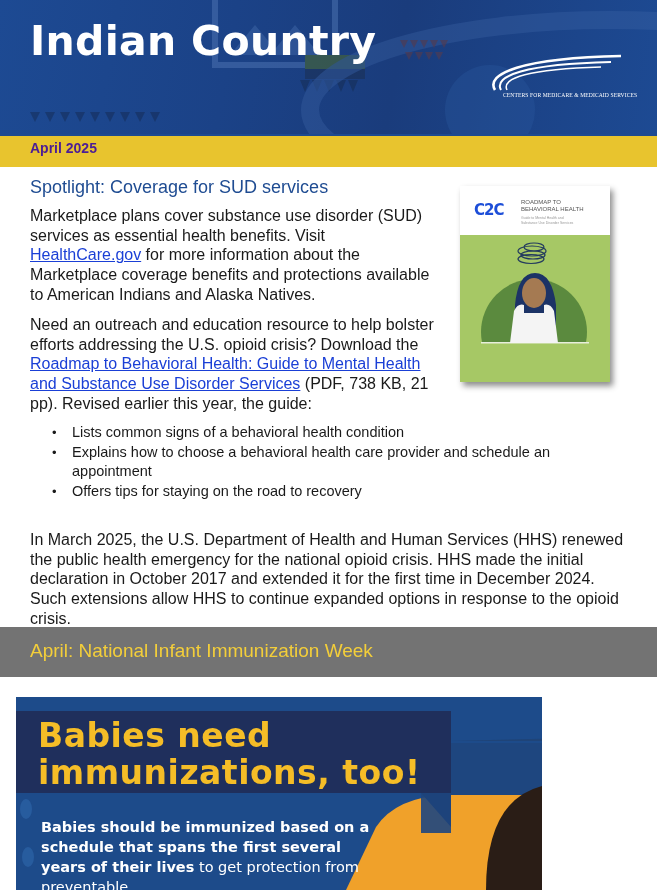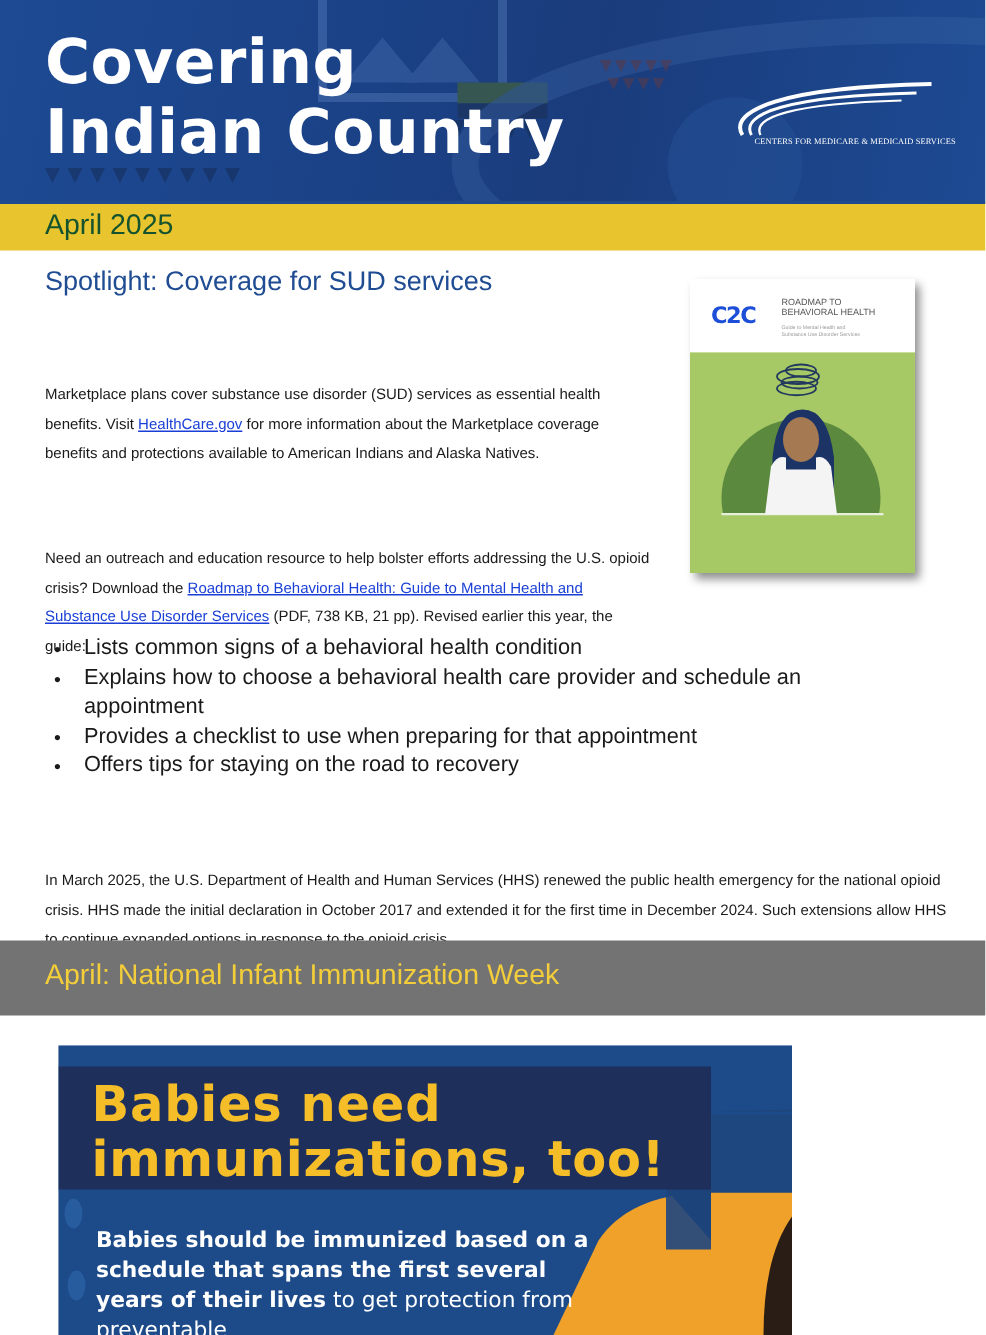--- a/index.html
+++ b/index.html
@@ -28,35 +28,35 @@
     font-family: "Liberation Serif", serif; font-size: 5.6px; letter-spacing: 0.1px; white-space: nowrap;
   }
   .cms-logo svg { position: absolute; left: 0; top: 0; }
 
   
   .date-strip {
     position: absolute; left: 0; top: 134px; width: 657px; height: 33px;
     background: #e8c42e; border-top: 2px solid #1e4a8f;
   }
   .date-strip span {
-    position: absolute; left: 30px; top: 4px; font-size: 19px; color: #14532d;
+    position: absolute; left: 30px; top: 4px; font-size: 14px; color: #4c1d95; font-weight: bold;
   }
 
   
   .spot-title {
     position: absolute; left: 30px; top: 177px; font-size: 18px; color: #1f4c92;
   }
   .para {
-    position: absolute; left: 30px; font-size: 10px; line-height: 19.7px; color: #1a1a1a; margin-top: 48px;
+    position: absolute; left: 30px; font-size: 16px; line-height: 19.7px; color: #1a1a1a;
   }
   .p1 { top: 206px; width: 400px; }
   .p2 { top: 315px; width: 405px; }
   a.link { color: #1a3fd6; text-decoration: underline; }
 
-  .bullets { position: absolute; left: 16px; top: 423px; width: 600px; font-size: 14.5px; line-height: 19.5px; list-style: none; }
+  .bullets { position: absolute; left: 32px; top: 423px; width: 600px; font-size: 14.5px; line-height: 19.5px; list-style: none; }
   .bullets li { position: relative; padding-left: 40px; }
   .bullets li::before { content: "•"; position: absolute; left: 20px; top: 0; font-size: 13px; }
 
   .p3 { top: 530px; width: 605px; }
 
   
   .book {
     position: absolute; left: 460px; top: 186px; width: 150px; height: 196px;
     background: #a6c865; box-shadow: 3px 4px 6px rgba(0,0,0,0.45);
     overflow: hidden;
@@ -68,21 +68,21 @@
   .book svg { position: absolute; left: 0; top: 49px; }
 
   
   .sect {
     position: absolute; left: 0; top: 627px; width: 657px; height: 50px; background: #737373;
   }
   .sect span { position: absolute; left: 30px; top: 13px; font-size: 19px; color: #f3ce3a; }
 
   
   .promo {
-    position: absolute; left: 39px; top: 697px; width: 489px; height: 193px;
+    position: absolute; left: 16px; top: 697px; width: 526px; height: 193px;
     background: #1d4b8a; overflow: hidden;
   }
   .promo .headline-box {
     position: absolute; left: 0; top: 14px; width: 435px; height: 82px; background: #1f2f5c;
   }
   .promo .headline {
     position: absolute; left: 22px; top: 20px; color: #f5bd27;
     font-family: "DejaVu Sans", sans-serif; font-weight: bold; font-size: 33px; line-height: 37px; letter-spacing: 0.5px;
   }
   .promo .body {
@@ -128,21 +128,20 @@
         <polygon points="60,112 65,122 70,112"></polygon>
       <polygon points="75,112 80,122 85,112"></polygon>
         <polygon points="90,112 95,122 100,112"></polygon>
         <polygon points="105,112 110,122 115,112"></polygon>
       <polygon points="120,112 125,122 130,112"></polygon>
         <polygon points="135,112 140,122 145,112"></polygon>
         <polygon points="150,112 155,122 160,112"></polygon>
     </g>
   </svg>
   <div class="banner-title">
-    <div>Covering</div>
     <div>Indian Country</div>
   </div>
   <div class="cms-logo">
     <svg width="146" height="52" viewBox="0 0 146 52">
       <path d="M14 38 C 4 22, 40 6, 140 4" fill="none" stroke="#fff" stroke-width="2.6"></path>
       <path d="M20 38 C 12 24, 44 12, 130 10" fill="none" stroke="#fff" stroke-width="2"></path>
       <path d="M26 38 C 20 26, 48 17, 120 15" fill="none" stroke="#fff" stroke-width="1.5"></path>
     </svg>
     <span class="cms-sub">CENTERS FOR MEDICARE &amp; MEDICAID SERVICES</span>
   </div>
@@ -158,21 +157,20 @@
   <span>Marketplace plans cover substance use disorder (SUD) services as essential health benefits. Visit </span><a class="link" href="#">HealthCare.gov</a><span> for more information about the Marketplace coverage benefits and protections available to American Indians and Alaska Natives.</span>
 </p>
 
 <p class="para p2">
   <span>Need an outreach and education resource to help bolster efforts addressing the U.S. opioid crisis? Download the </span><a class="link" href="#">Roadmap to Behavioral Health: Guide to Mental Health and Substance Use Disorder Services</a><span> (PDF, 738 KB, 21 pp). Revised earlier this year, the guide:</span>
 </p>
 
 <ul class="bullets">
   <li>Lists common signs of a behavioral health condition</li>
   <li>Explains how to choose a behavioral health care provider and schedule an appointment</li>
-  <li>Provides a checklist to use when preparing for that appointment</li>
   <li>Offers tips for staying on the road to recovery</li>
 </ul>
 
 <p class="para p3">In March 2025, the U.S. Department of Health and Human Services (HHS) renewed the public health emergency for the national opioid crisis. HHS made the initial declaration in October 2017 and extended it for the first time in December 2024. Such extensions allow HHS to continue expanded options in response to the opioid crisis.</p>
 
 <div class="book">
   <div class="book-top"></div>
   <div class="c2c"><span>C2C</span></div>
   <div class="book-title">
     <div>ROADMAP TO</div>

